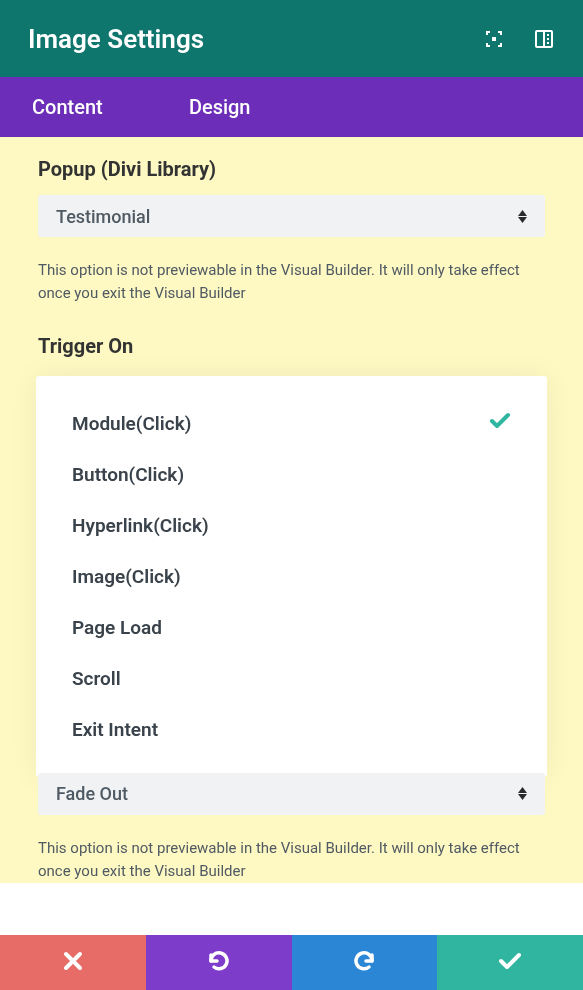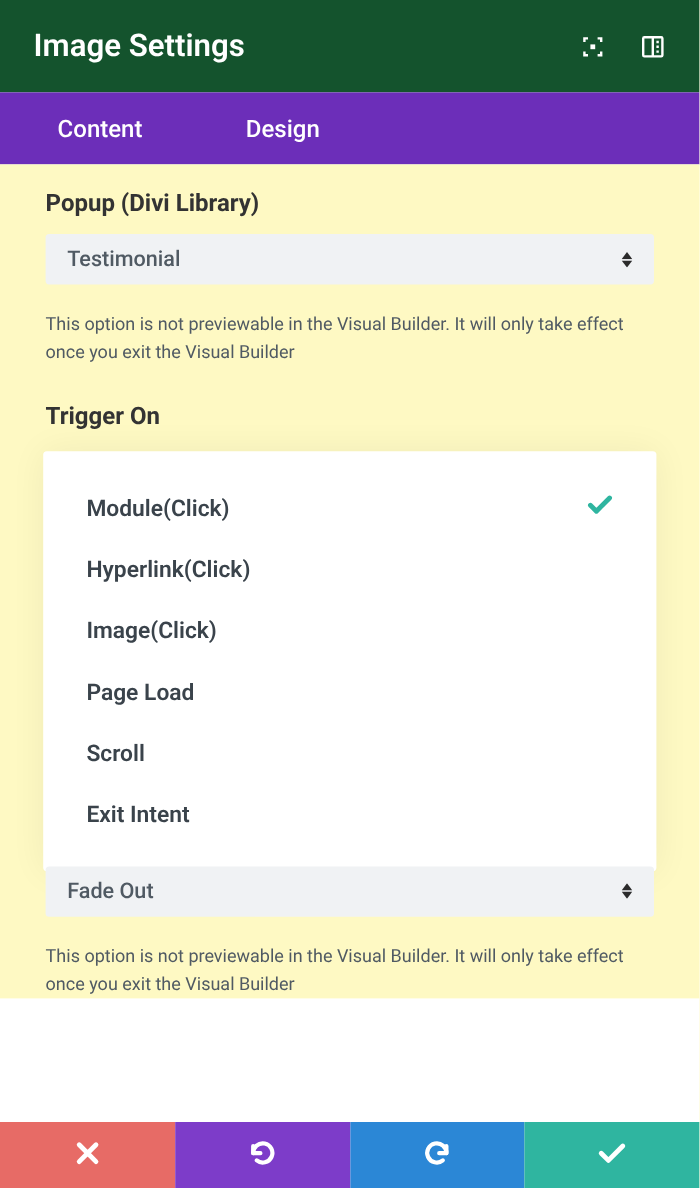--- a/index.html
+++ b/index.html
@@ -5,21 +5,21 @@
     * { box-sizing: border-box; margin: 0; padding: 0; }
     body {
       font-family: -apple-system, BlinkMacSystemFont, "Segoe UI", Roboto, "Helvetica Neue", Arial, sans-serif;
       width: 583px;
       height: 990px;
       background: #fff;
       overflow: hidden;
       position: relative;
     }
     .header {
-      background: #14532d;
+      background: #0f766e;
       height: 77px;
       display: flex;
       align-items: center;
       justify-content: space-between;
       padding: 16px 28px;
     }
     .header-title {
       color: #fff;
       font-size: 26px;
       font-weight: 600;
@@ -49,21 +49,21 @@
       justify-content: center;
       color: #fff;
       font-size: 20px;
       font-weight: 500;
       cursor: pointer;
       min-width: 150px;
     }
     .tab.active {
       background: #8e3df2;
     }
-    .tab:nth-child(1) { padding-left: 48px; padding-right: 48px; }
+    .tab:nth-child(1) { padding-left: 32px; padding-right: 48px; }
     .tab:nth-child(2) { padding-left: 36px; padding-right: 48px; }
     .tab:nth-child(3) { min-width: 175px; }
     .content {
       padding: 20px 38px 0 38px;
       background: #fef9c3;
     }
     .field-label {
       font-size: 20px;
       font-weight: 700;
       color: #333;
@@ -199,20 +199,23 @@
     <div class="trigger-list">
       <div class="trigger-item">
         <span class="trigger-item-label">Module(Click)</span>
         <span class="checkmark">
           <svg width="22" height="18" viewBox="0 0 22 18" fill="none" stroke="#2fb5a0" stroke-width="4" stroke-linecap="round" stroke-linejoin="round">
               <path d="M3 9 L8 14 L19 3"></path>
             </svg>
         </span>
       </div>
       <div class="trigger-item">
+        <span class="trigger-item-label">Button(Click)</span>
+      </div>
+      <div class="trigger-item">
         <span class="trigger-item-label">Hyperlink(Click)</span>
       </div>
       <div class="trigger-item">
         <span class="trigger-item-label">Image(Click)</span>
       </div>
       <div class="trigger-item">
         <span class="trigger-item-label">Page Load</span>
       </div>
       <div class="trigger-item">
         <span class="trigger-item-label">Scroll</span>

